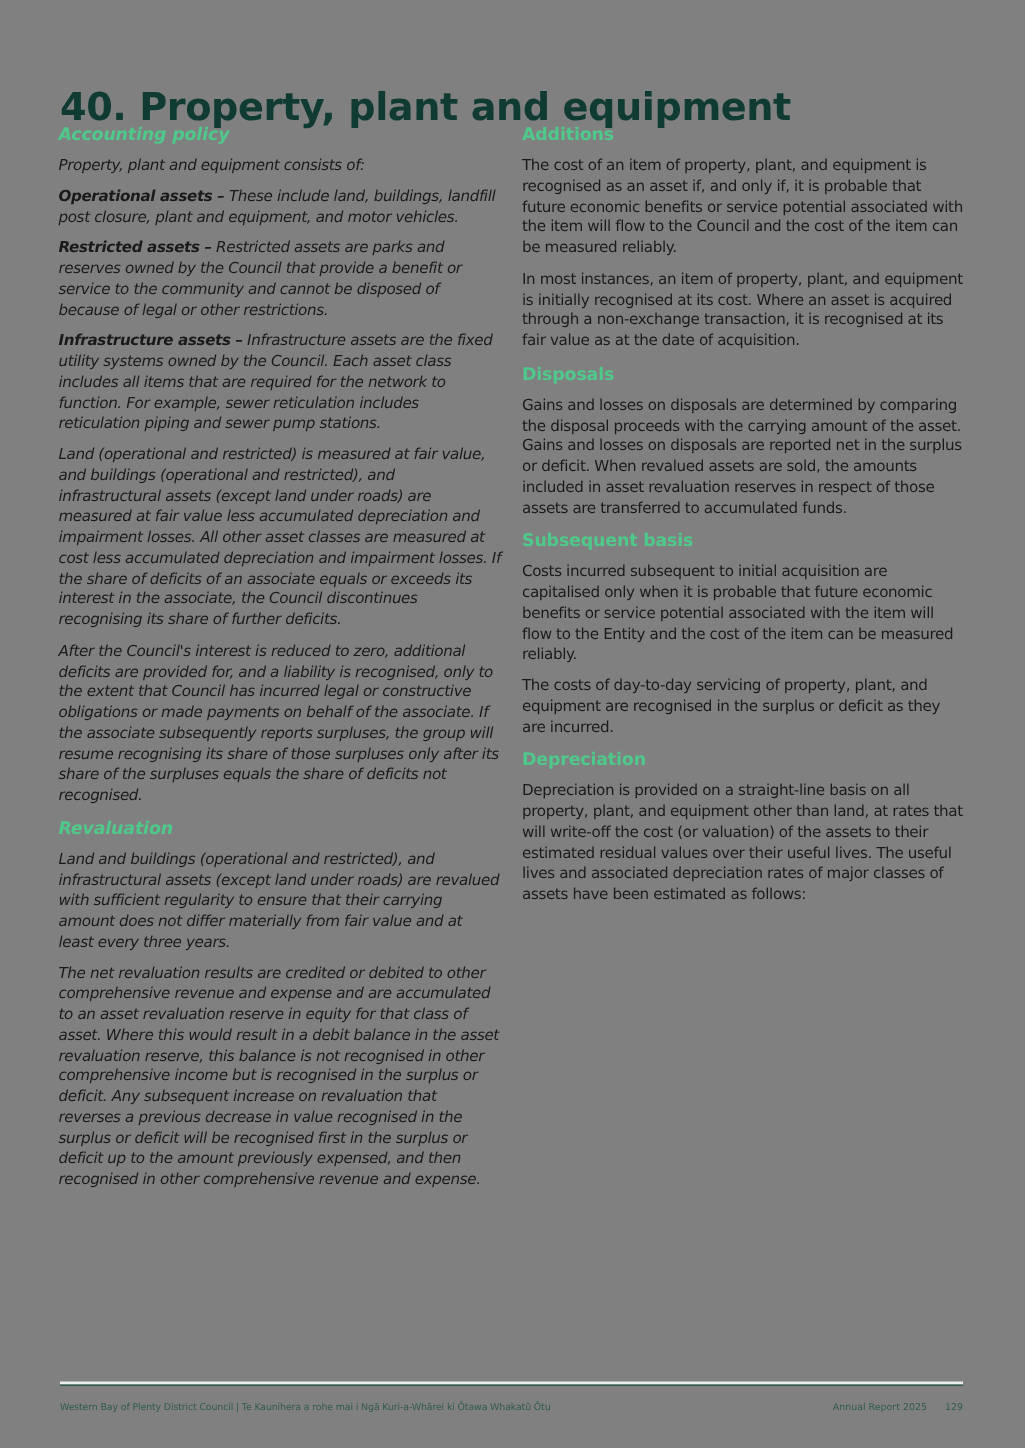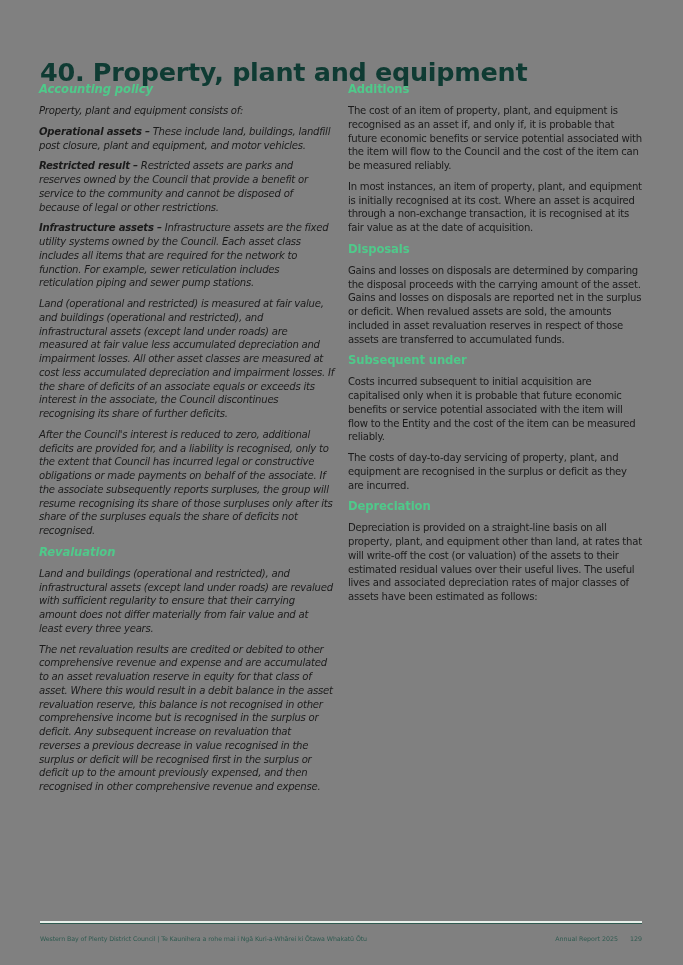--- a/index.html
+++ b/index.html
@@ -55,21 +55,21 @@
 </head>
 <body>
 
 <h1 class="page-title">40. Property, plant and equipment</h1>
 
 <div class="col col-left">
   <div class="section">
     <h2>Accounting policy</h2>
     <p>Property, plant and equipment consists of:</p>
     <p><b>Operational assets –</b><span> These include land, buildings, landfill post closure, plant and equipment, and motor vehicles.</span></p>
-    <p><b>Restricted result –</b><span> Restricted assets are parks and reserves owned by the Council that provide a benefit or service to the community and cannot be disposed of because of legal or other restrictions.</span></p>
+    <p><b>Restricted assets –</b><span> Restricted assets are parks and reserves owned by the Council that provide a benefit or service to the community and cannot be disposed of because of legal or other restrictions.</span></p>
     <p><b>Infrastructure assets –</b><span> Infrastructure assets are the fixed utility systems owned by the Council. Each asset class includes all items that are required for the network to function. For example, sewer reticulation includes reticulation piping and sewer pump stations.</span></p>
     <p>Land (operational and restricted) is measured at fair value, and buildings (operational and restricted), and infrastructural assets (except land under roads) are measured at fair value less accumulated depreciation and impairment losses. All other asset classes are measured at cost less accumulated depreciation and impairment losses. If the share of deficits of an associate equals or exceeds its interest in the associate, the Council discontinues recognising its share of further deficits.</p>
     <p>After the Council's interest is reduced to zero, additional deficits are provided for, and a liability is recognised, only to the extent that Council has incurred legal or constructive obligations or made payments on behalf of the associate. If the associate subsequently reports surpluses, the group will resume recognising its share of those surpluses only after its share of the surpluses equals the share of deficits not recognised.</p>
   </div>
   <div class="section">
     <h2>Revaluation</h2>
     <p>Land and buildings (operational and restricted), and infrastructural assets (except land under roads) are revalued with sufficient regularity to ensure that their carrying amount does not differ materially from fair value and at least every three years.</p>
     <p>The net revaluation results are credited or debited to other comprehensive revenue and expense and are accumulated to an asset revaluation reserve in equity for that class of asset. Where this would result in a debit balance in the asset revaluation reserve, this balance is not recognised in other comprehensive income but is recognised in the surplus or deficit. Any subsequent increase on revaluation that reverses a previous decrease in value recognised in the surplus or deficit will be recognised first in the surplus or deficit up to the amount previously expensed, and then recognised in other comprehensive revenue and expense.</p>
   </div>
 </div>
@@ -78,21 +78,21 @@
   <div class="section">
     <h2>Additions</h2>
     <p>The cost of an item of property, plant, and equipment is recognised as an asset if, and only if, it is probable that future economic benefits or service potential associated with the item will flow to the Council and the cost of the item can be measured reliably.</p>
     <p>In most instances, an item of property, plant, and equipment is initially recognised at its cost. Where an asset is acquired through a non-exchange transaction, it is recognised at its fair value as at the date of acquisition.</p>
   </div>
   <div class="section">
     <h2>Disposals</h2>
     <p>Gains and losses on disposals are determined by comparing the disposal proceeds with the carrying amount of the asset. Gains and losses on disposals are reported net in the surplus or deficit. When revalued assets are sold, the amounts included in asset revaluation reserves in respect of those assets are transferred to accumulated funds.</p>
   </div>
   <div class="section">
-    <h2>Subsequent under</h2>
+    <h2>Subsequent basis</h2>
     <p>Costs incurred subsequent to initial acquisition are capitalised only when it is probable that future economic benefits or service potential associated with the item will flow to the Entity and the cost of the item can be measured reliably.</p>
     <p>The costs of day-to-day servicing of property, plant, and equipment are recognised in the surplus or deficit as they are incurred.</p>
   </div>
   <div class="section">
     <h2>Depreciation</h2>
     <p>Depreciation is provided on a straight-line basis on all property, plant, and equipment other than land, at rates that will write-off the cost (or valuation) of the assets to their estimated residual values over their useful lives. The useful lives and associated depreciation rates of major classes of assets have been estimated as follows:</p>
   </div>
 </div>
 
 <div class="footer-rule"></div>

